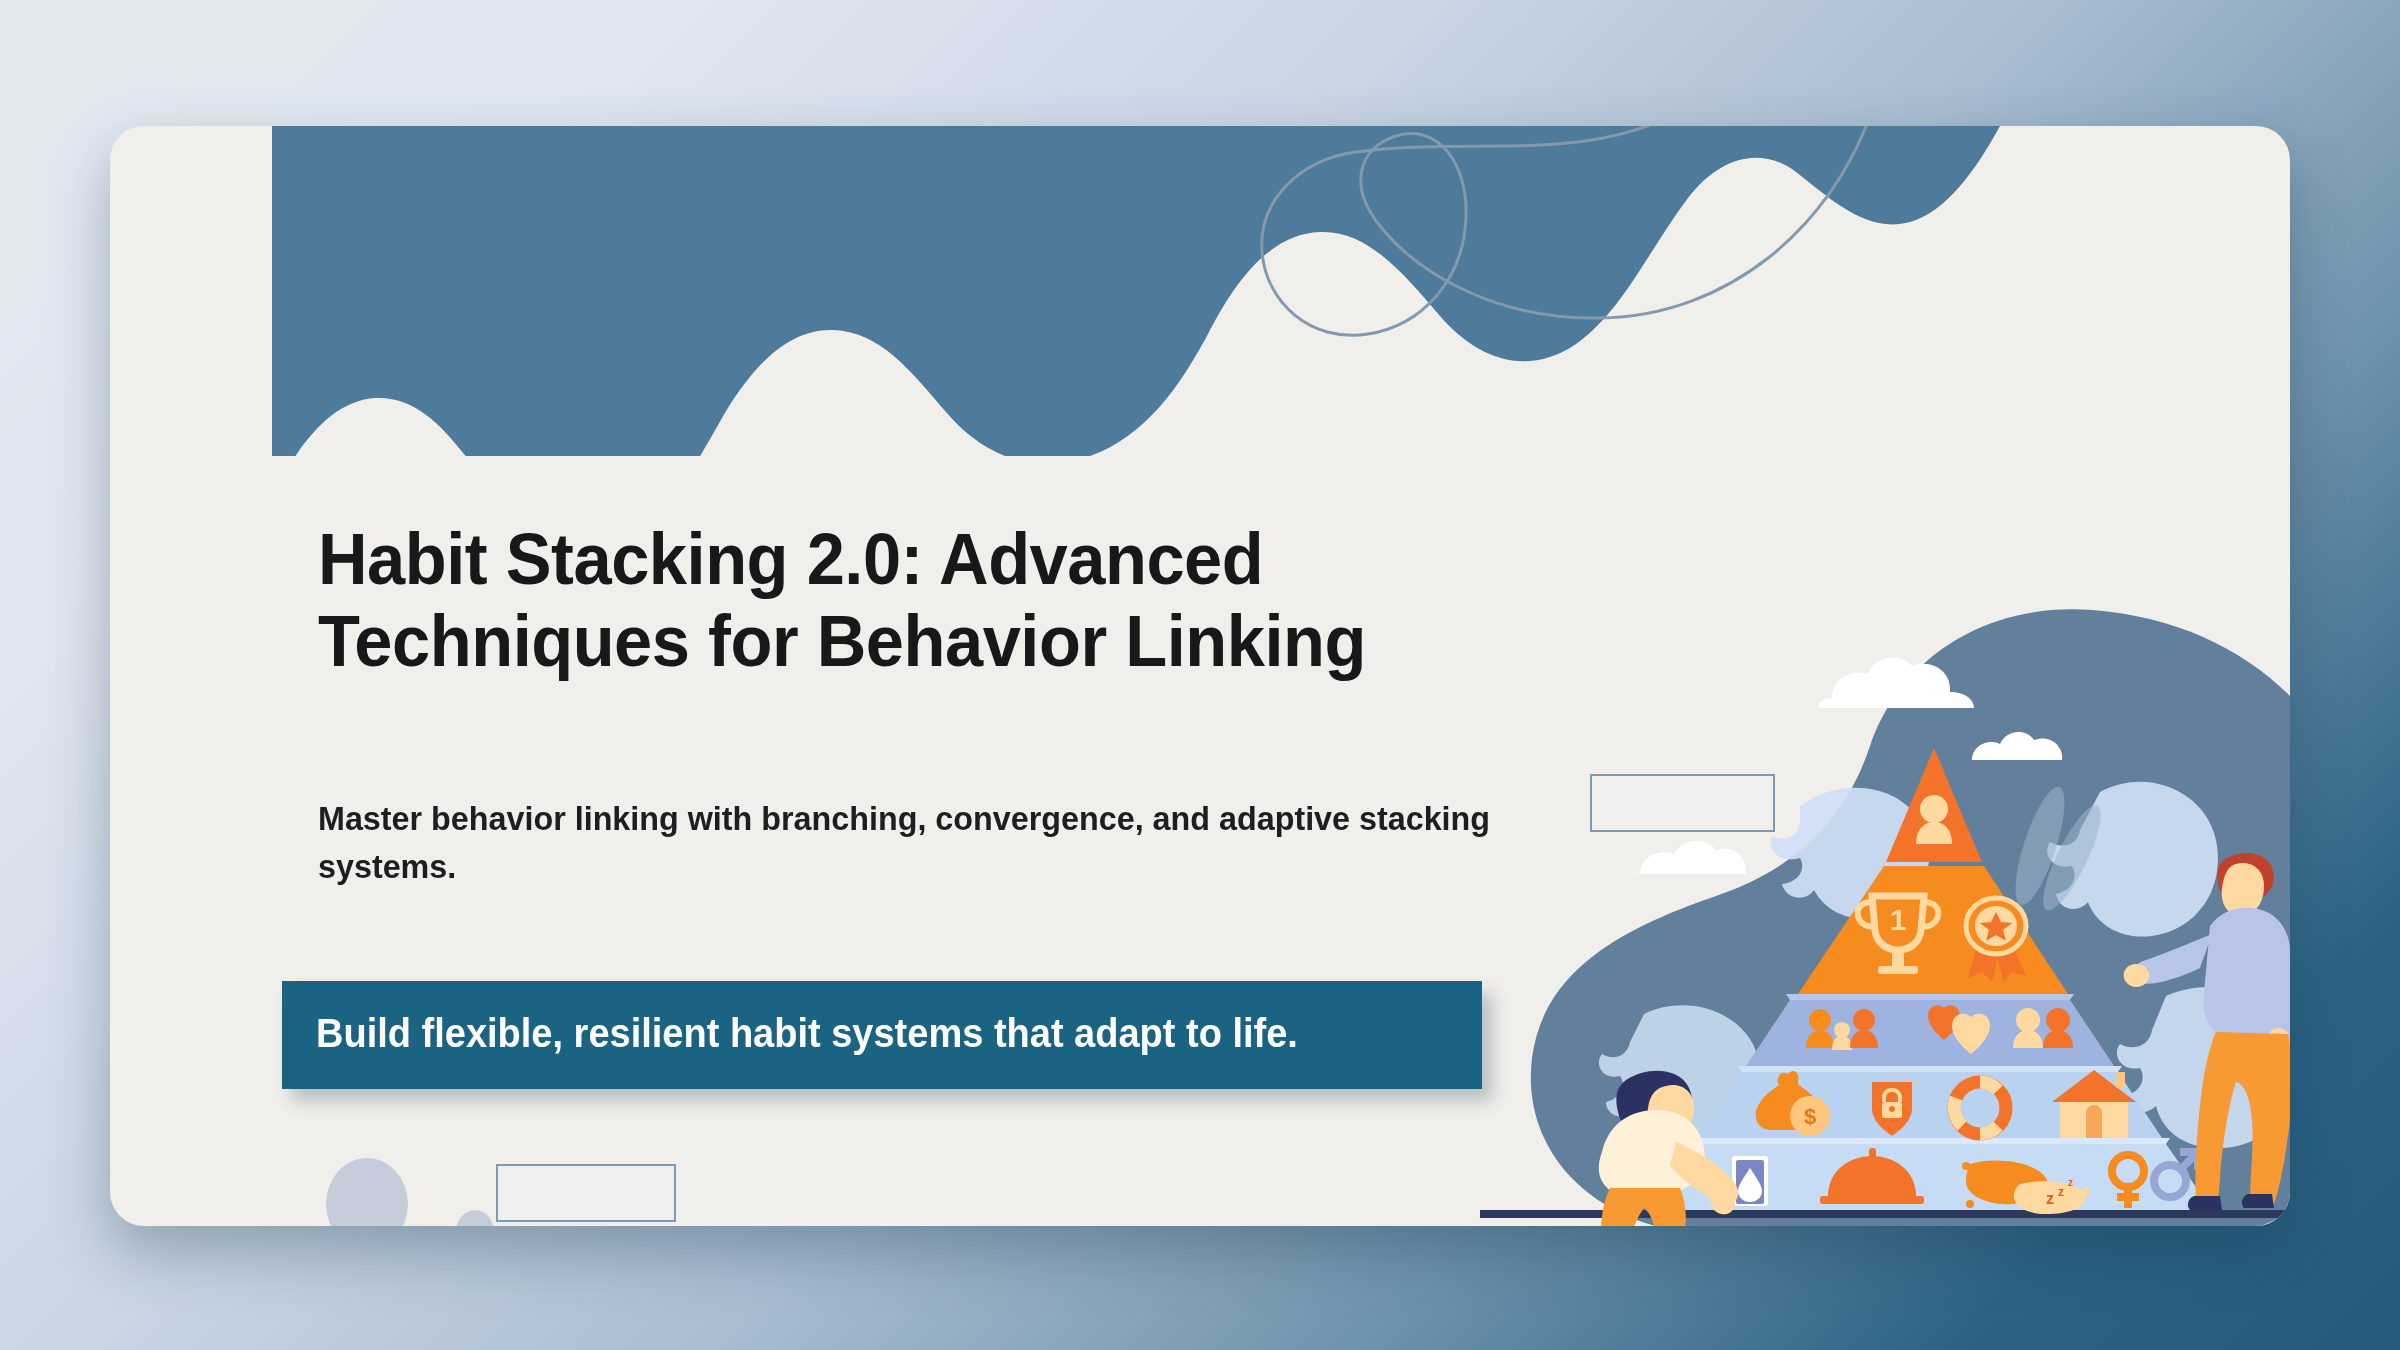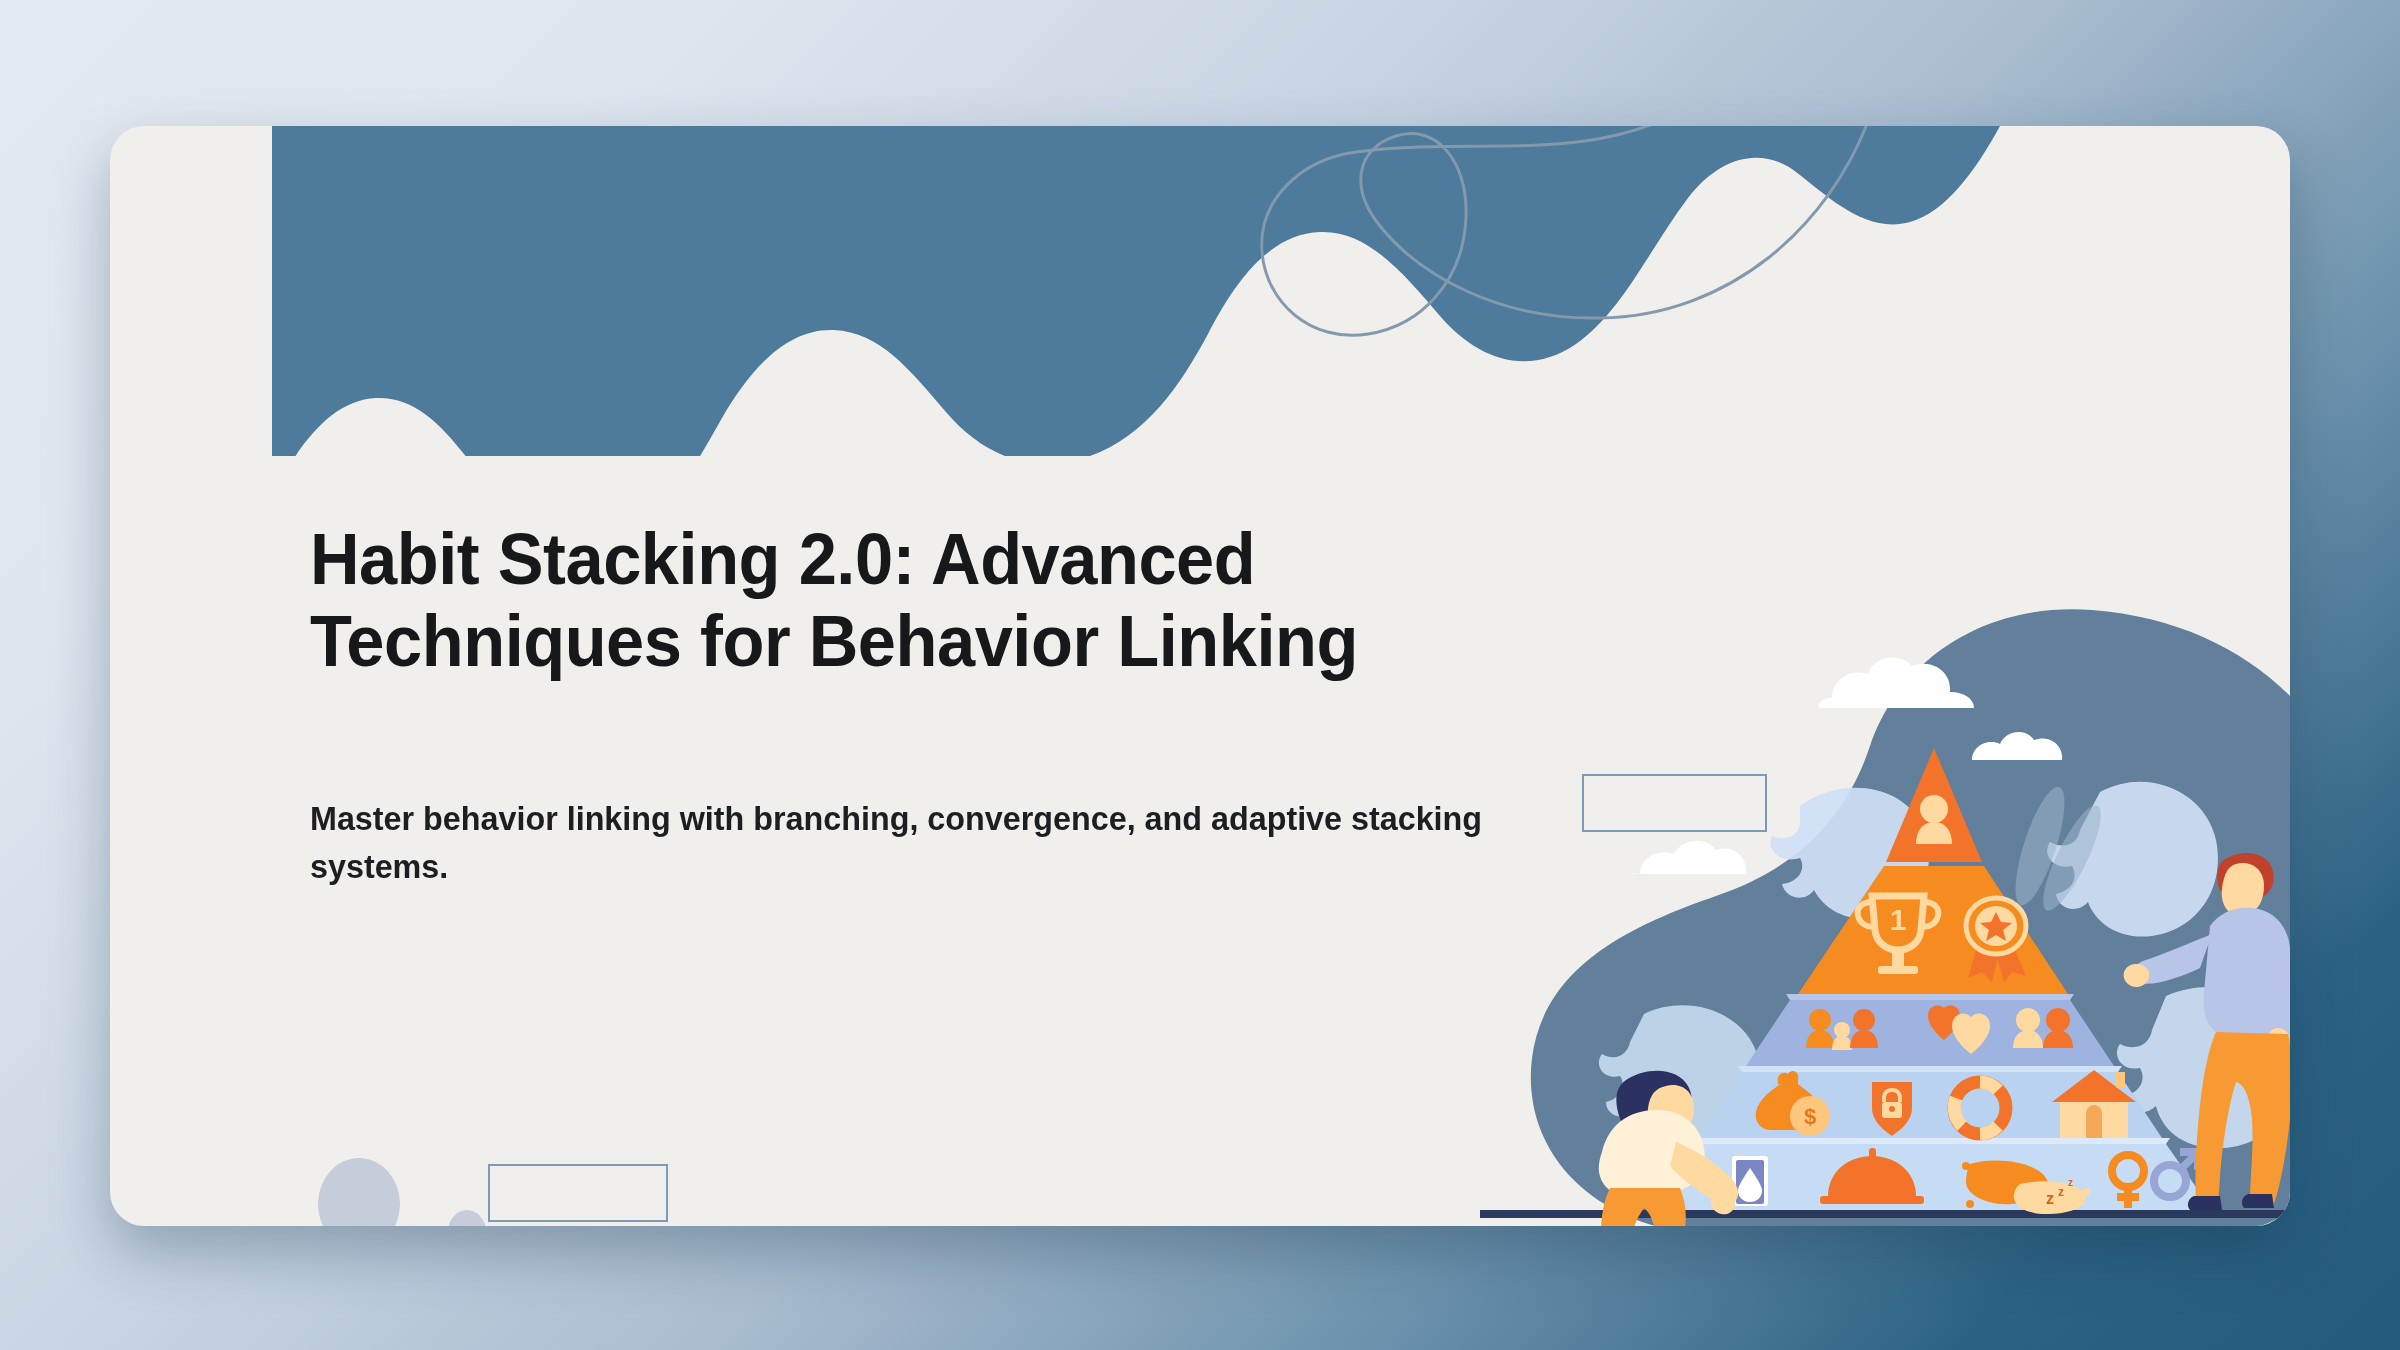--- a/index.html
+++ b/index.html
@@ -36,21 +36,21 @@
   .wave-band {
     position:absolute; left:0; top:0;
     width:100%; height:330px;
     pointer-events:none;
   }
 
   
   .squiggle { position:absolute; left:1060px; top:-20px; width:720px; height:260px; }
 
   
-  .content { position:absolute; left:0; top:0; width:100%; height:100%; }
+  .content { position:absolute; left:8px; top:0; width:100%; height:100%; }
 
   .title {
     position:absolute;
     left:200px; top:392px;
     width:1360px;
     font-size:73px;
     line-height:1.12;
     font-weight:bold;
     letter-spacing:-0.5px;
     color:#16181a;
@@ -353,20 +353,23 @@
 
     </g>
   </svg>
 
   <div class="content">
 
     <h1 class="title">Habit Stacking 2.0: Advanced Techniques for Behavior Linking</h1>
 
     <p class="subtitle">Master behavior linking with branching, convergence, and adaptive stacking systems.</p>
 
+    <div class="callout">
+      <div class="callout-text">Build flexible, resilient habit systems that adapt to life.</div>
+    </div>
 
     <div class="ph-rect r1"></div>
     <div class="ph-rect r2"></div>
 
     <div class="ph-circle c1"></div>
     <div class="ph-circle c2"></div>
 
   </div>
 </div>
 

